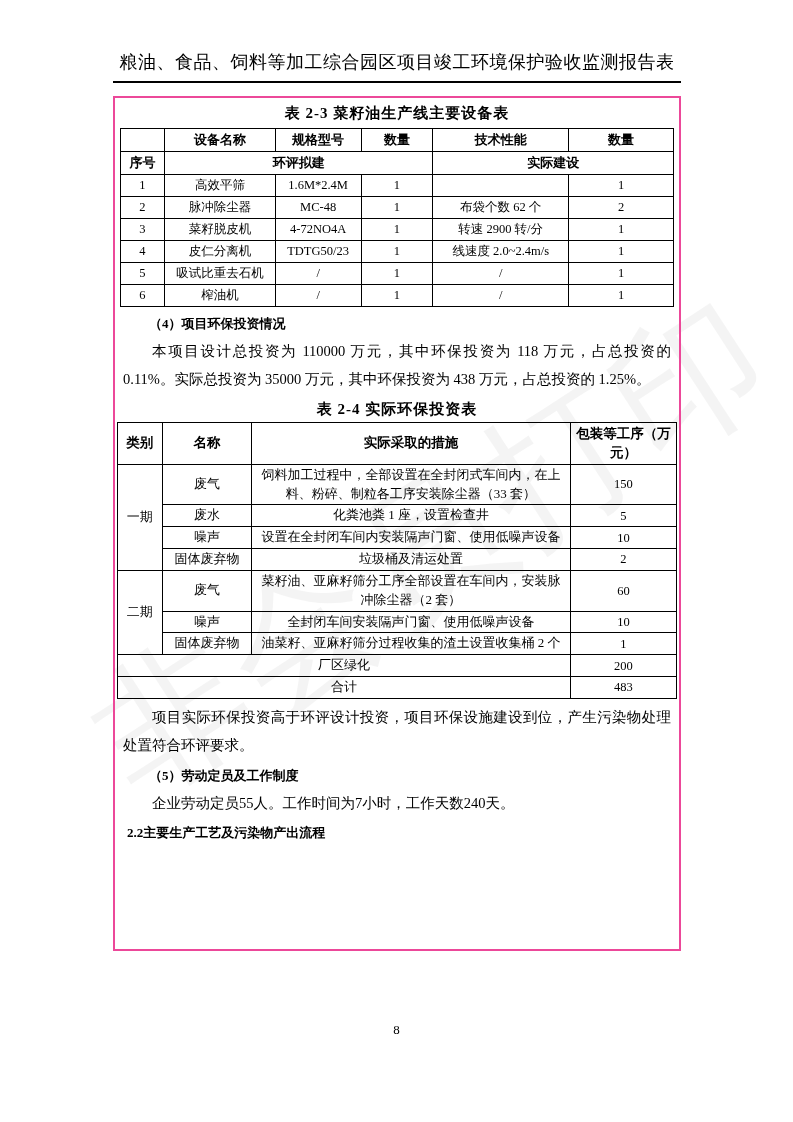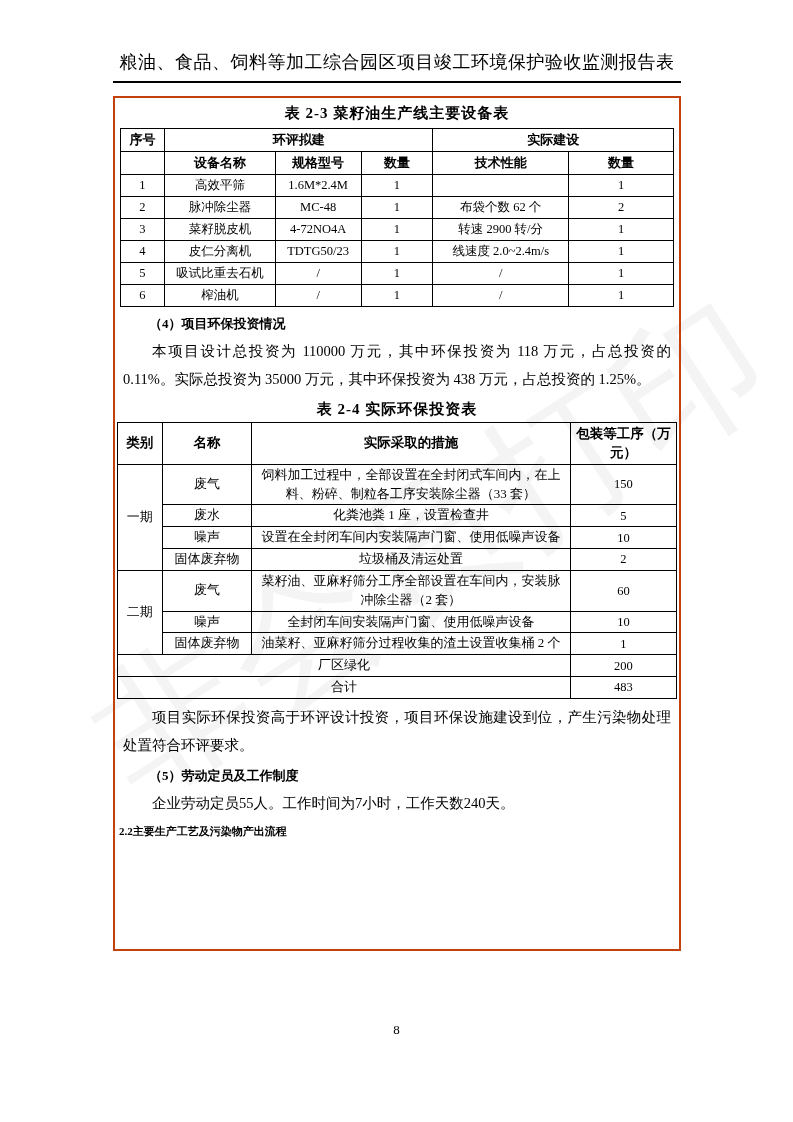--- a/index.html
+++ b/index.html
@@ -29,21 +29,21 @@
     white-space: nowrap;
     transform: rotate(-33deg);
     opacity: 0.10;
     font-family: "Liberation Sans", sans-serif;
     pointer-events: none;
     z-index: 0;
   }
   .content-box {
     position: absolute;
     top: 96px; left: 113px; width: 568px; height: 855px;
-    border: 2px solid #c2410c;
+    border: 2px solid #ec4899;
     padding: 0 2px 6px 2px;
     overflow: hidden;
     z-index: 1;
   }
   .tbl-title {
     text-align: center;
     font-weight: bold;
     font-size: 15px;
     margin-top: 6px;
     letter-spacing: 1px;
@@ -75,22 +75,22 @@
   }
   .para {
     font-size: 14.5px;
     line-height: 1.95;
     margin: 4px 6px 0 6px;
     text-indent: 2em;
     text-align: justify;
   }
   .h-num {
     font-weight: bold;
-    font-size: 11px;
-    margin: 6px 2px 0 2px;
+    font-size: 13px;
+    margin: 6px 2px 0 10px;
   }
   .page-number {
     position: absolute;
     top: 1022px; left: 0; width: 100%;
     text-align: center;
     font-size: 13px;
   }
 </style>
 </head>
 <body>
@@ -109,31 +109,31 @@
     <colgroup>
       <col style="width:8%">
         <col style="width:20%">
         <col style="width:15.5%">
       <col style="width:13%">
         <col style="width:24.5%">
         <col style="width:19%">
     </colgroup>
     <tbody>
         <tr class="hdr">
-      <td>序号</td>
-      <td colspan="3">环评拟建</td>
-      <td colspan="2">实际建设</td>
-    </tr>
-    <tr class="hdr">
       <td></td>
       <td>设备名称</td>
       <td>规格型号</td>
       <td>数量</td>
       <td>技术性能</td>
       <td>数量</td>
+    </tr>
+    <tr class="hdr">
+      <td>序号</td>
+      <td colspan="3">环评拟建</td>
+      <td colspan="2">实际建设</td>
     </tr>
     <tr>
       <td>1</td>
       <td>高效平筛</td>
       <td>1.6M*2.4M</td>
       <td>1</td>
       <td></td>
       <td>1</td>
     </tr>
     <tr>

